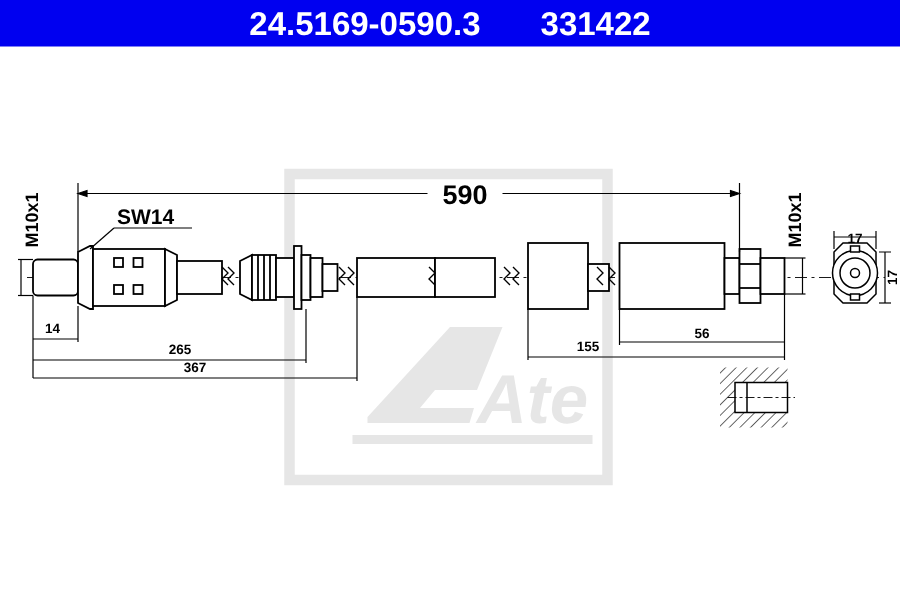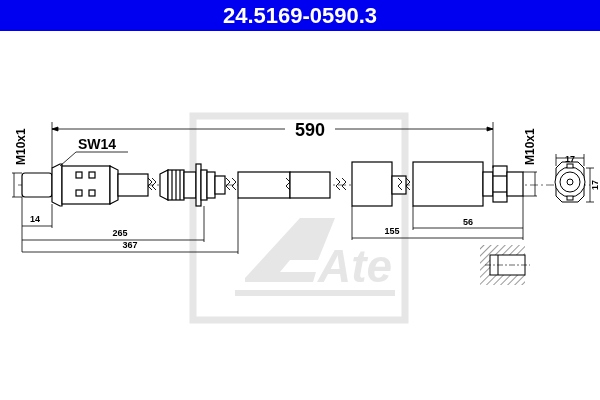--- a/index.html
+++ b/index.html
@@ -11,20 +11,21 @@
     .dim { font-size: 9px; }
     .big { font-size: 18px; }
     .lbl { font-size: 14px; }
     .thread { font-size: 12px; }
   </style>
 </head>
 <body>
 
 <div class="header">
   <span>24.5169-0590.3</span>
+  <span>331422</span>
 </div>
 
 <svg class="drawing" viewBox="0 31 600 369" xmlns="http://www.w3.org/2000/svg">
 
   <g opacity="0.18">
     <rect x="193" y="116" width="212" height="204" fill="none" stroke="#777" stroke-width="7"></rect>
     <path d="M245 278 L300 218 L335 218 L318 260 L290 260 L280 272 L316 272 L313 282 L245 282 Z" fill="#777"></path>
     <text x="318" y="282" style="font-size:46px;font-style:italic;font-weight:bold;fill:#777">Ate</text>
     <rect x="235" y="290" width="160" height="6" fill="#777"></rect>
   </g>

